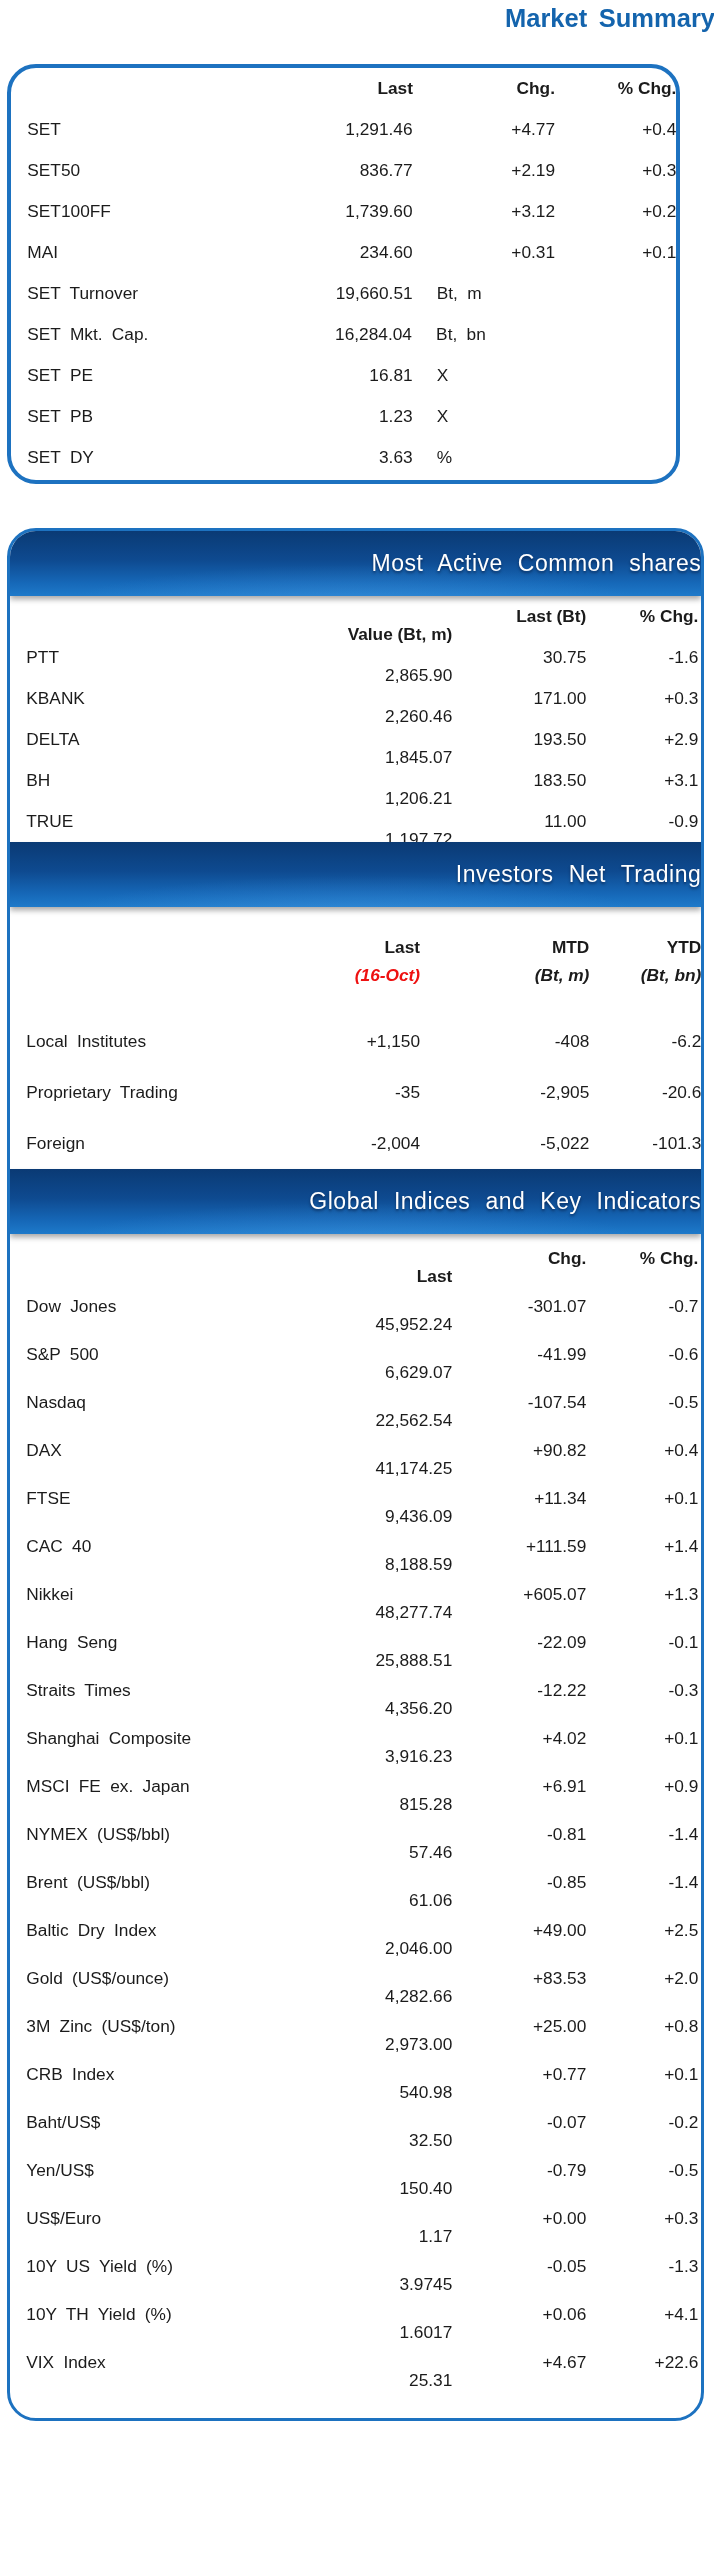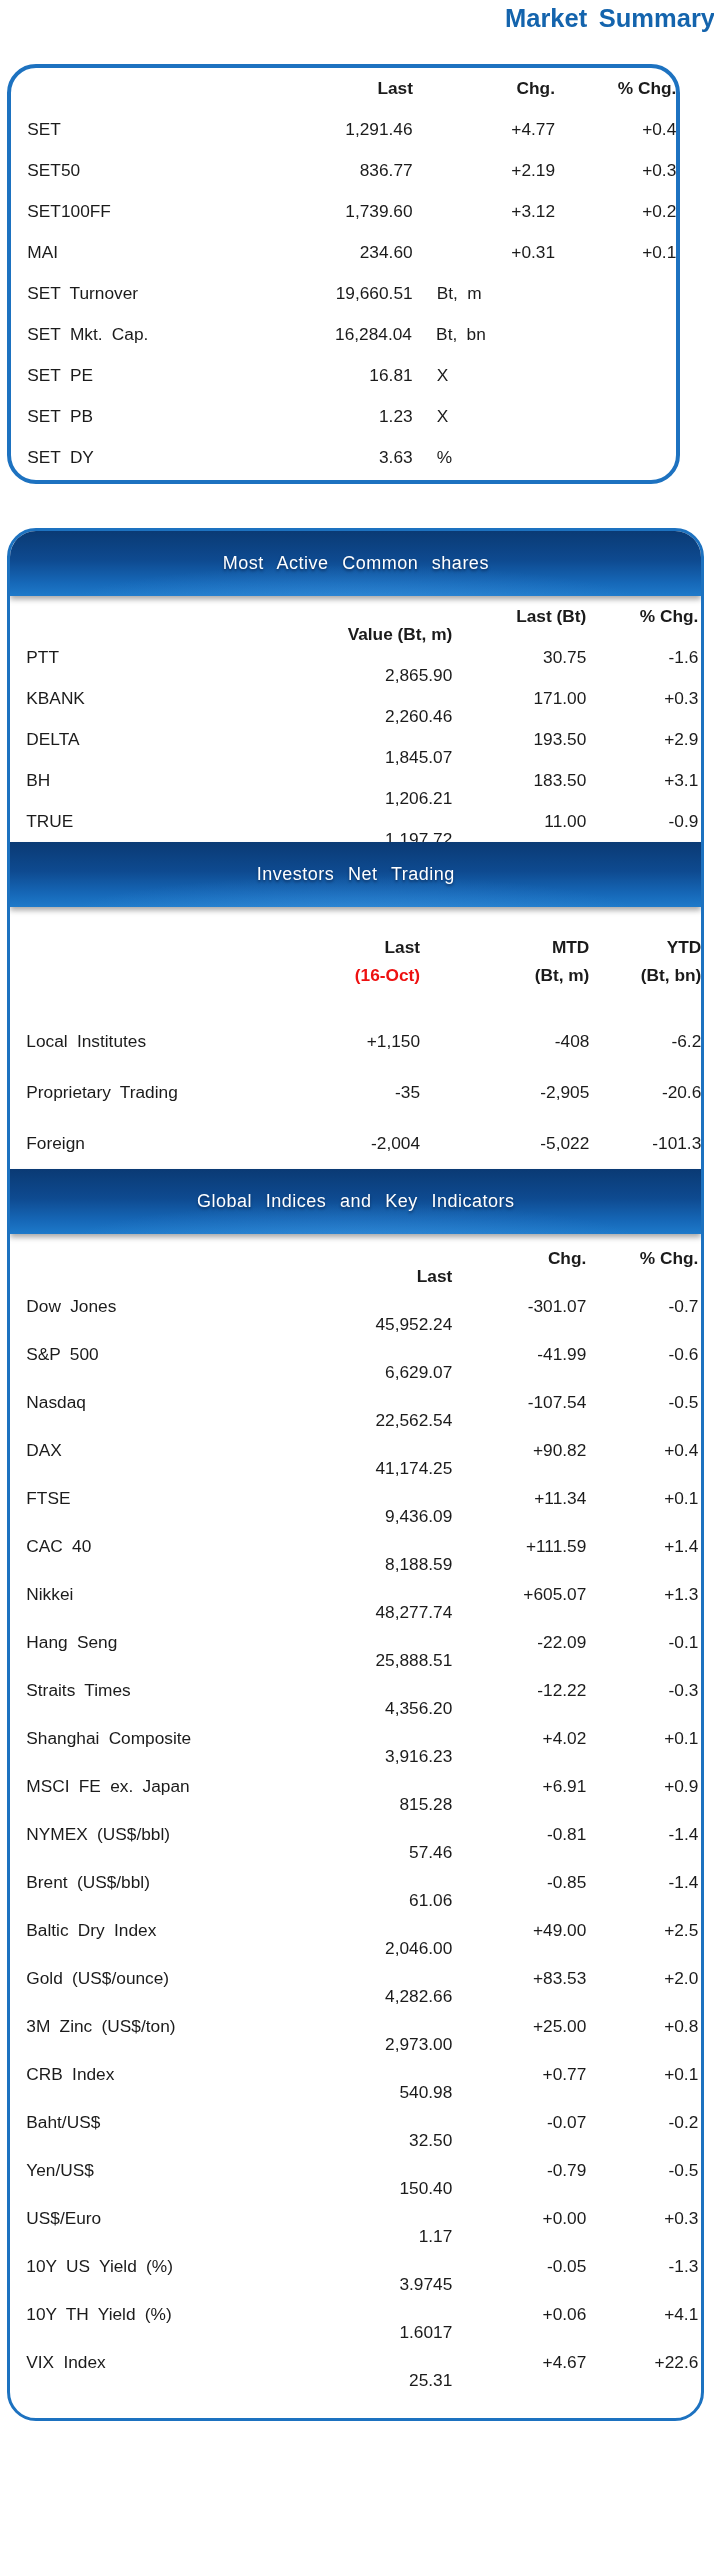--- a/index.html
+++ b/index.html
@@ -31,40 +31,40 @@
   .t1 .v1{width:227px;}
   .t1 .unit{width:60px;}
   .t1 .v2{width:57px;}
   .t1 .v3{width:112px;}
   
   .panel2{
     box-sizing:border-box;margin:44px 0 0 7.3px;width:697px;
     border:3.6px solid #1d72c0;border-radius:29px;background:#fff;overflow:hidden;
   }
   .bar{
-    height:65px;display:flex;align-items:center;justify-content:center;
-    color:#ffffff;font-size:18px;word-spacing:8.2px;letter-spacing:0.5px;
+    height:65px;display:flex;align-items:center;justify-content:flex-end;
+    color:#ffffff;font-size:23px;word-spacing:8.2px;letter-spacing:0.5px;
     background:
       radial-gradient(ellipse 60% 90% at 50% 115%, rgba(90,170,240,.30), rgba(90,170,240,0) 70%),
       linear-gradient(180deg,#0a3a74 0%,#0e4a90 45%,#1668b8 80%,#1e7aca 100%);
     box-shadow:0 3.6px 5.5px rgba(95,95,95,.55);
     position:relative;z-index:2;
     text-shadow:0 1.8px 2.7px rgba(0,0,25,.45);
   }
   
   .p2 .lbl{width:191px;}
   .p2 .c1{width:235px;margin-top:36px;}
   .p2 .c2{width:118px;padding-left:6px;}
   .p2 .c3{width:96px;}
   
   .t2 .hdr{height:82px;}
   .t2 .r{height:41px;}
   
   .t3 .hdr1{height:68px;align-items:flex-end;padding-bottom:7.3px;font-weight:bold;}
-  .t3 .hdr2{height:38px;align-items:flex-start;font-weight:bold;}
+  .t3 .hdr2{height:38px;align-items:flex-start;font-weight:bold;font-style:italic;}
   .t3 .r{height:51px;}
   .t3 .c1i{width:207px;}
   .t3 .c2i{width:155px;}
   .t3 .c3i{width:97px;}
   .red{color:#ee1111;}
   
   .t4 .hdr{height:65px;}
   .t4 .r{height:48px;}
   .t4{padding-bottom:32px;}
 </style>

